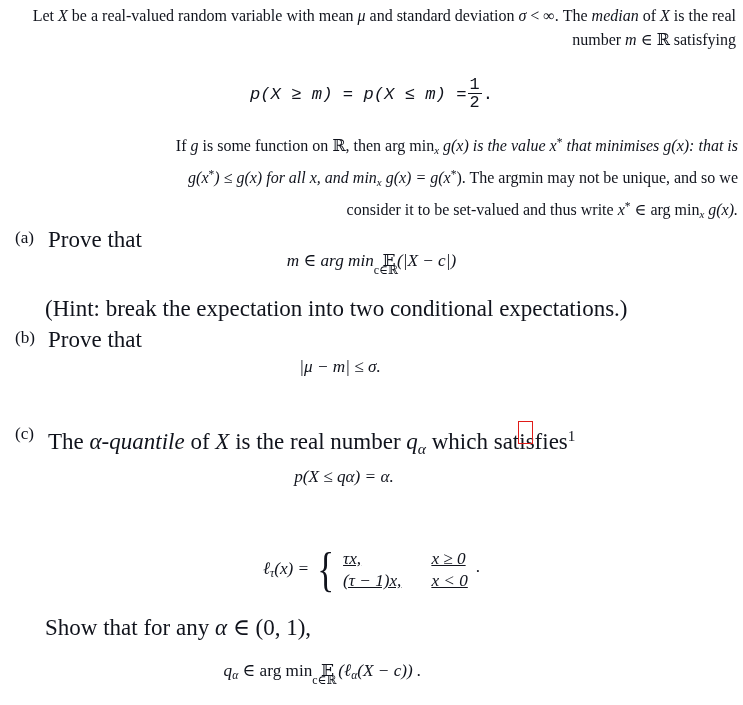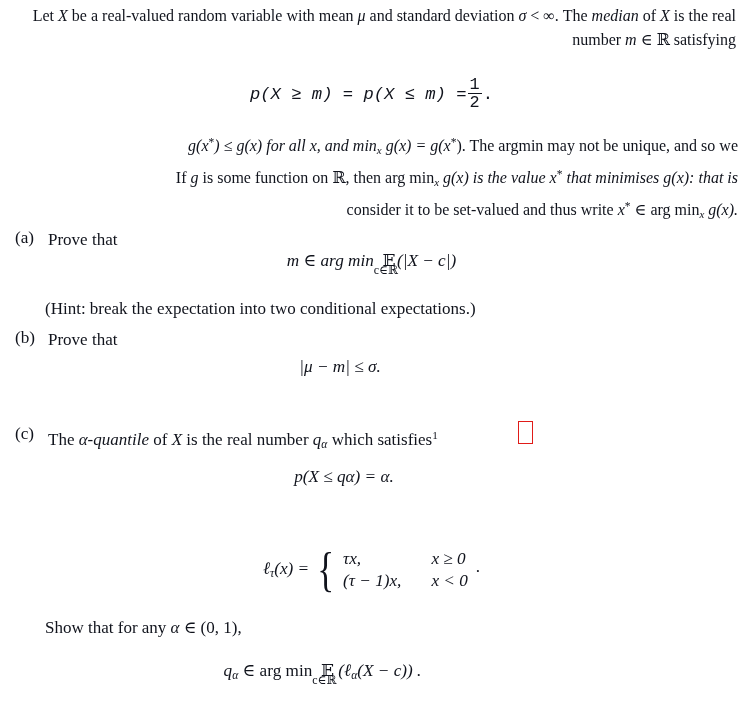--- a/index.html
+++ b/index.html
@@ -46,21 +46,21 @@
   sup.star { font-size: 0.72em; vertical-align: 0.45em; font-style: normal; }
   sub.sb   { font-size: 0.68em; vertical-align: -0.28em; font-style: italic; }
 
   
   .item-label {
     position: absolute;
     font-size: 17.2px;
   }
   .item-text {
     position: absolute;
-    font-size: 17px;
+    font-size: 23px;
     line-height: 23.5px;
   }
 
   
   .frac {
     display: inline-block;
     vertical-align: -0.48em;
     text-align: center;
     font-size: 0.98em;
     line-height: 1.02;
@@ -102,20 +102,21 @@
   }
   .cases table {
     border-collapse: collapse;
     font-size: 1em;
   }
   .cases td {
     padding: 1px 0 1px 0;
     text-align: left;
     vertical-align: middle;
     white-space: nowrap;
+    text-decoration: underline;
   }
   .cases td.cond { padding-left: 30px; }
 
   
   .annot-box {
     position: absolute;
     border: 1.6px solid #e01b18;
     box-sizing: border-box;
     background: transparent;
   }
@@ -138,24 +139,24 @@
       <span class="it">median</span><span> of </span><span class="mi">X</span><span> is the real number </span><span class="mi">m</span> <span>∈</span> <span class="bb">ℝ</span><span> satisfying</span>
     </span>
   </div>
 
   <div class="eq" style="left:0; top:76px; width:743px;font-family:Liberation Mono, monospace;">
     <span class="mi">p(X ≥ m) = p(X ≤ m) =</span><span class="frac"><span class="num up">1</span><span class="den up">2</span></span><span>.</span>
   </div>
 
   <div class="para" style="left:8px; top:130px; width:730px;">
     <div>
-      <span class="mi">g(x</span><sup class="star">*</sup><span class="mi">) ≤ g(x) for all x, and min</span><sub class="sb">x</sub><span class="mi"> g(x) = g(x</span><sup class="star">*</sup><span>). The argmin may not be unique, and so we</span>
+      <span>If </span><span class="mi">g</span><span> is some function on </span><span class="bb">ℝ</span><span>, then arg min</span><sub class="sb">x</sub><span class="mi"> g(x) is the value </span><span class="mi">x</span><sup class="star">*</sup><span class="mi"> that minimises g(x): that is</span>
     </div>
     <div>
-      <span>If </span><span class="mi">g</span><span> is some function on </span><span class="bb">ℝ</span><span>, then arg min</span><sub class="sb">x</sub><span class="mi"> g(x) is the value </span><span class="mi">x</span><sup class="star">*</sup><span class="mi"> that minimises g(x): that is</span>
+      <span class="mi">g(x</span><sup class="star">*</sup><span class="mi">) ≤ g(x) for all x, and min</span><sub class="sb">x</sub><span class="mi"> g(x) = g(x</span><sup class="star">*</sup><span>). The argmin may not be unique, and so we</span>
     </div>
     <div>
       <span>consider it to be set-valued and thus write </span><span class="mi">x</span><sup class="star">*</sup><span> ∈ arg min</span><sub class="sb">x</sub><span class="mi"> g(x).</span>
     </div>
   </div>
 
   <div class="item-label" style="left:15px; top:228px;">
     <span>(a)</span>
   </div>
   <div class="item-text" style="left:48px; top:228px;">

